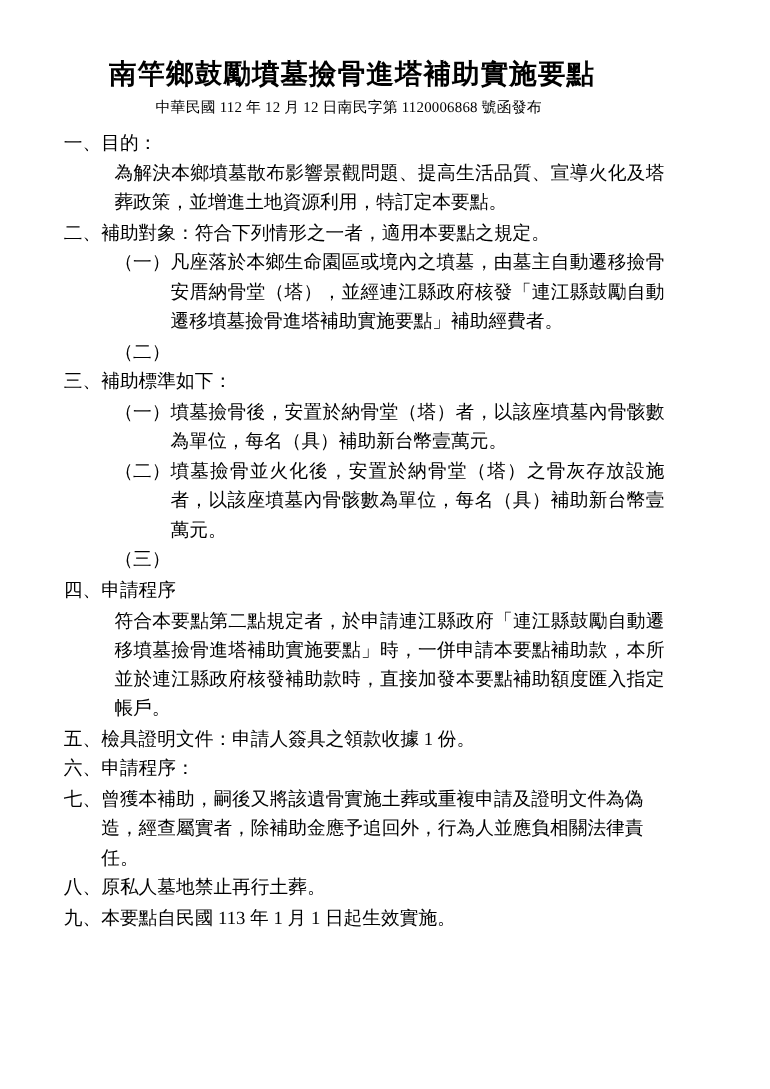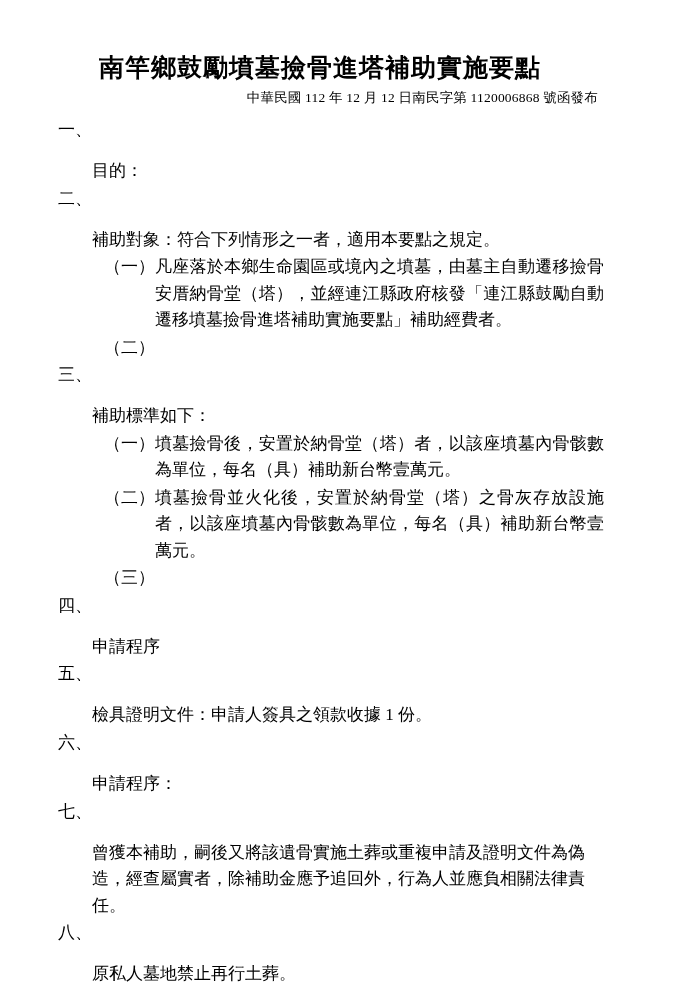--- a/index.html
+++ b/index.html
@@ -23,41 +23,40 @@
   }
   .doc-title {
     text-align: center;
     font-size: 25px;
     font-weight: 700;
     letter-spacing: 1px;
     line-height: 1.25;
     margin: 0 0 6px 0;
   }
   .doc-subtitle {
-    text-align: right;
+    text-align: center;
     font-size: 13.5px;
     letter-spacing: 0.2px;
     margin: 0 0 10px 0;
     padding-right: 6px;
   }
   .clause {
     display: flex;
     align-items: flex-start;
     font-size: 17px;
     line-height: 1.56;
     margin-bottom: 1px;
   }
   .clause-marker {
     flex: 0 0 auto;
     white-space: nowrap;
     padding-left: 22px;
   }
   .clause-body {
     flex: 1 1 auto;
-    margin-top: 41px;
   }
   
   .para-block {
     font-size: 17px;
     line-height: 1.56;
     padding-left: 68px;
     margin-bottom: 1px;
     text-align: justify;
     text-justify: inter-ideograph;
   }
@@ -84,20 +83,21 @@
 
 <div class="page">
 
   <h1 class="doc-title">南竿鄉鼓勵墳墓撿骨進塔補助實施要點</h1>
   <div class="doc-subtitle">中華民國 112 年 12 月 12 日南民字第 1120006868 號函發布</div>
 
   <div class="clause">
     <span class="clause-marker">一、</span>
     <span class="clause-body">目的：</span>
   </div>
+  <div class="para-block">為解決本鄉墳墓散布影響景觀問題、提高生活品質、宣導火化及塔葬政策，並增進土地資源利用，特訂定本要點。</div>
 
   <div class="clause">
     <span class="clause-marker">二、</span>
     <span class="clause-body">補助對象：符合下列情形之一者，適用本要點之規定。</span>
   </div>
   <div class="sub-item">
     <span class="sub-marker">（一）</span>
     <span class="sub-body">凡座落於本鄉生命園區或境內之墳墓，由墓主自動遷移撿骨安厝納骨堂（塔），並經連江縣政府核發「連江縣鼓勵自動遷移墳墓撿骨進塔補助實施要點」補助經費者。</span>
   </div>
   <div class="sub-item">
@@ -117,20 +117,21 @@
     <span class="sub-body">墳墓撿骨並火化後，安置於納骨堂（塔）之骨灰存放設施者，以該座墳墓內骨骸數為單位，每名（具）補助新台幣壹萬元。</span>
   </div>
   <div class="sub-item">
     <span class="sub-marker">（三）</span>
   </div>
 
   <div class="clause">
     <span class="clause-marker">四、</span>
     <span class="clause-body">申請程序</span>
   </div>
+  <div class="para-block">符合本要點第二點規定者，於申請連江縣政府「連江縣鼓勵自動遷移墳墓撿骨進塔補助實施要點」時，一併申請本要點補助款，本所並於連江縣政府核發補助款時，直接加發本要點補助額度匯入指定帳戶。</div>
 
   <div class="clause">
     <span class="clause-marker">五、</span>
     <span class="clause-body">檢具證明文件：申請人簽具之領款收據 1 份。</span>
   </div>
 
   <div class="clause">
     <span class="clause-marker">六、</span>
     <span class="clause-body">申請程序：</span>
   </div>

